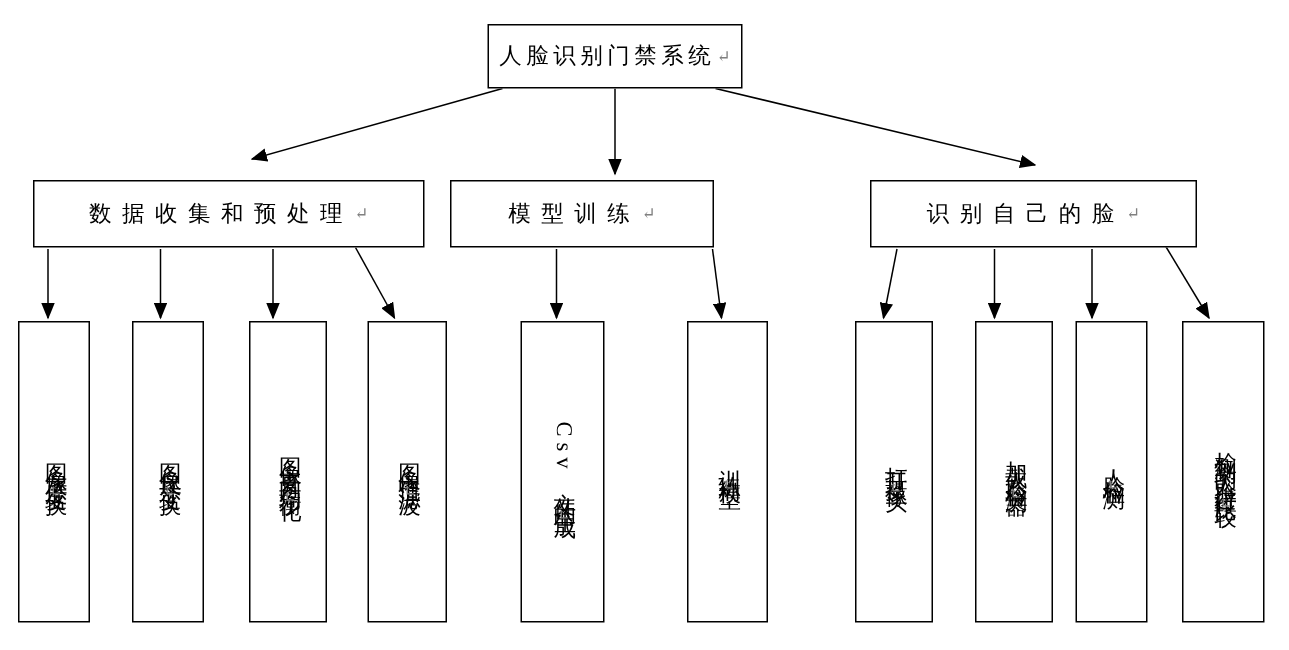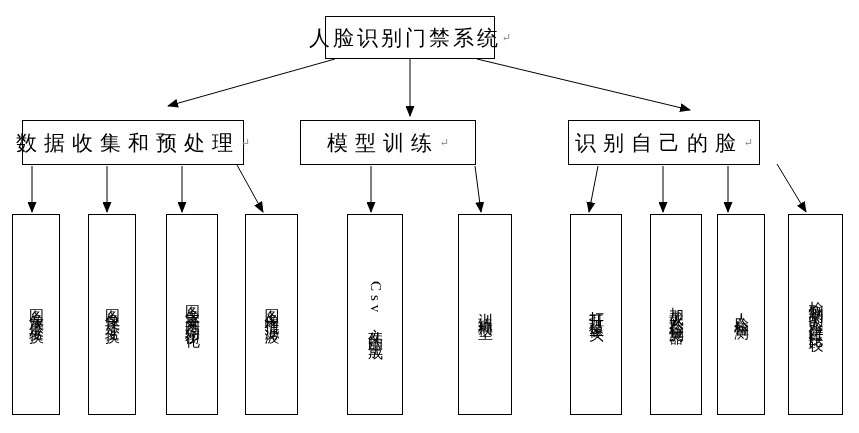--- a/index.html
+++ b/index.html
@@ -25,21 +25,21 @@
   .node {
     position: absolute;
     border: 1px solid #000000;
     background: #ffffff;
     box-sizing: border-box;
     display: flex;
     align-items: center;
     justify-content: center;
   }
   .hbox .htext {
-    font-size: 21px;
+    font-size: 15px;
     letter-spacing: 3px;
     white-space: nowrap;
   }
   .hbox.wide .htext {
     letter-spacing: 7px;
   }
   .mark {
     color: #808080;
     font-size: 11px;
     margin-left: 1px;
@@ -91,29 +91,29 @@
     <line x1="663" y1="166" x2="663" y2="212" stroke="#000" stroke-width="1" marker-end="url(#ah)"></line>
     <line x1="728" y1="166" x2="728" y2="212" stroke="#000" stroke-width="1" marker-end="url(#ah)"></line>
     <line x1="777" y1="164" x2="806" y2="212" stroke="#000" stroke-width="1" marker-end="url(#ah)"></line>
   </svg>
 
   <div class="node hbox" style="left:325px; top:16px; width:170px; height:43px;">
     <span class="htext">人脸识别门禁系统</span>
     <span class="mark">↵</span>
   </div>
 
-  <div class="node hbox wide" style="left:22px; top:120px; width:222px; height:45px;">
+  <div class="node hbox wide" style="left:22px; top:120px; width:261px; height:45px;">
     <span class="htext">数据收集和预处理</span>
     <span class="mark">↵</span>
   </div>
   <div class="node hbox wide" style="left:300px; top:120px; width:176px; height:45px;">
     <span class="htext">模型训练</span>
     <span class="mark">↵</span>
   </div>
-  <div class="node hbox wide" style="left:568px; top:120px; width:192px; height:45px;">
+  <div class="node hbox wide" style="left:580px; top:120px; width:218px; height:45px;">
     <span class="htext">识别自己的脸</span>
     <span class="mark">↵</span>
   </div>
 
   <div class="node vbox" style="left:12px; top:214px; width:48px; height:201px;">
     <span class="vtext">图像灰度变换</span>
     <span class="vmark">↵</span>
   </div>
   <div class="node vbox" style="left:88px; top:214px; width:48px; height:201px;">
     <span class="vtext">图像尺寸变换</span>

